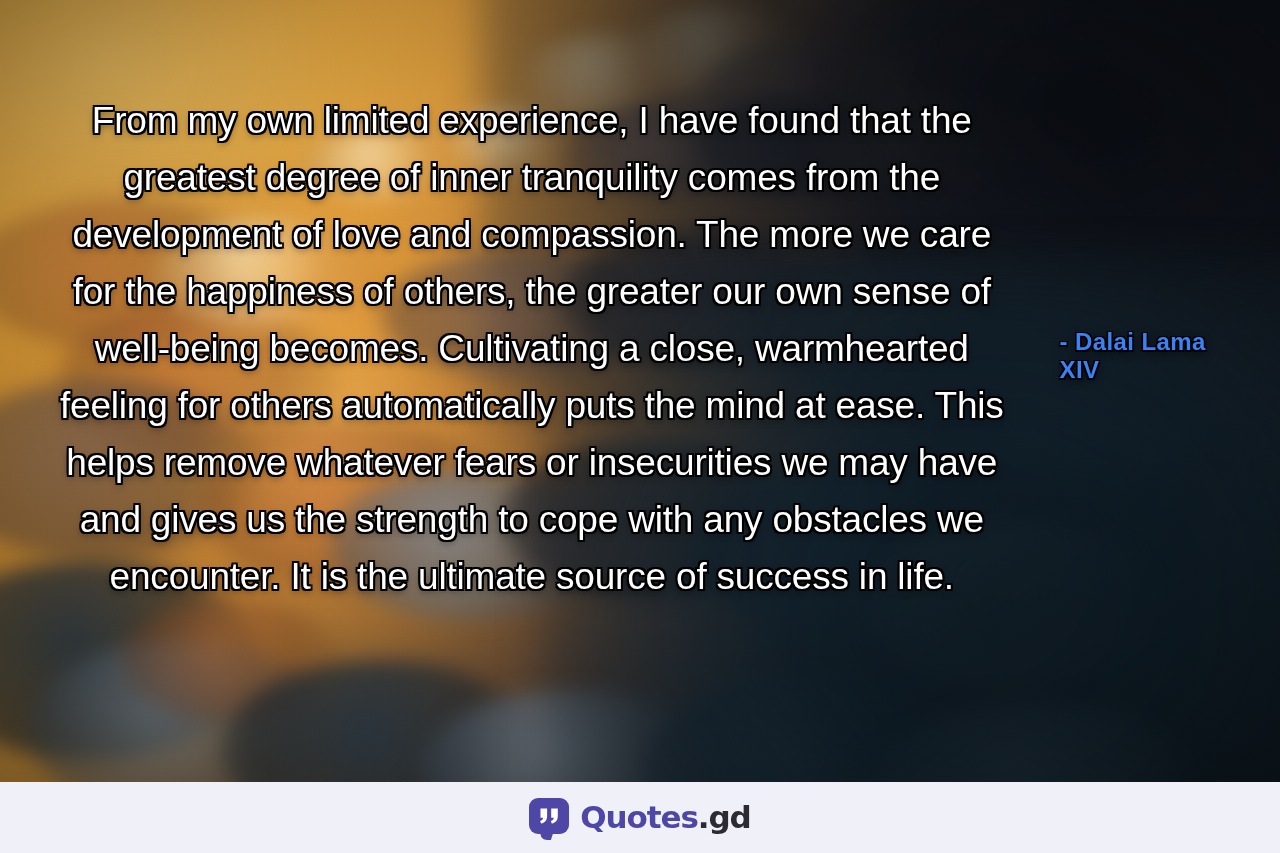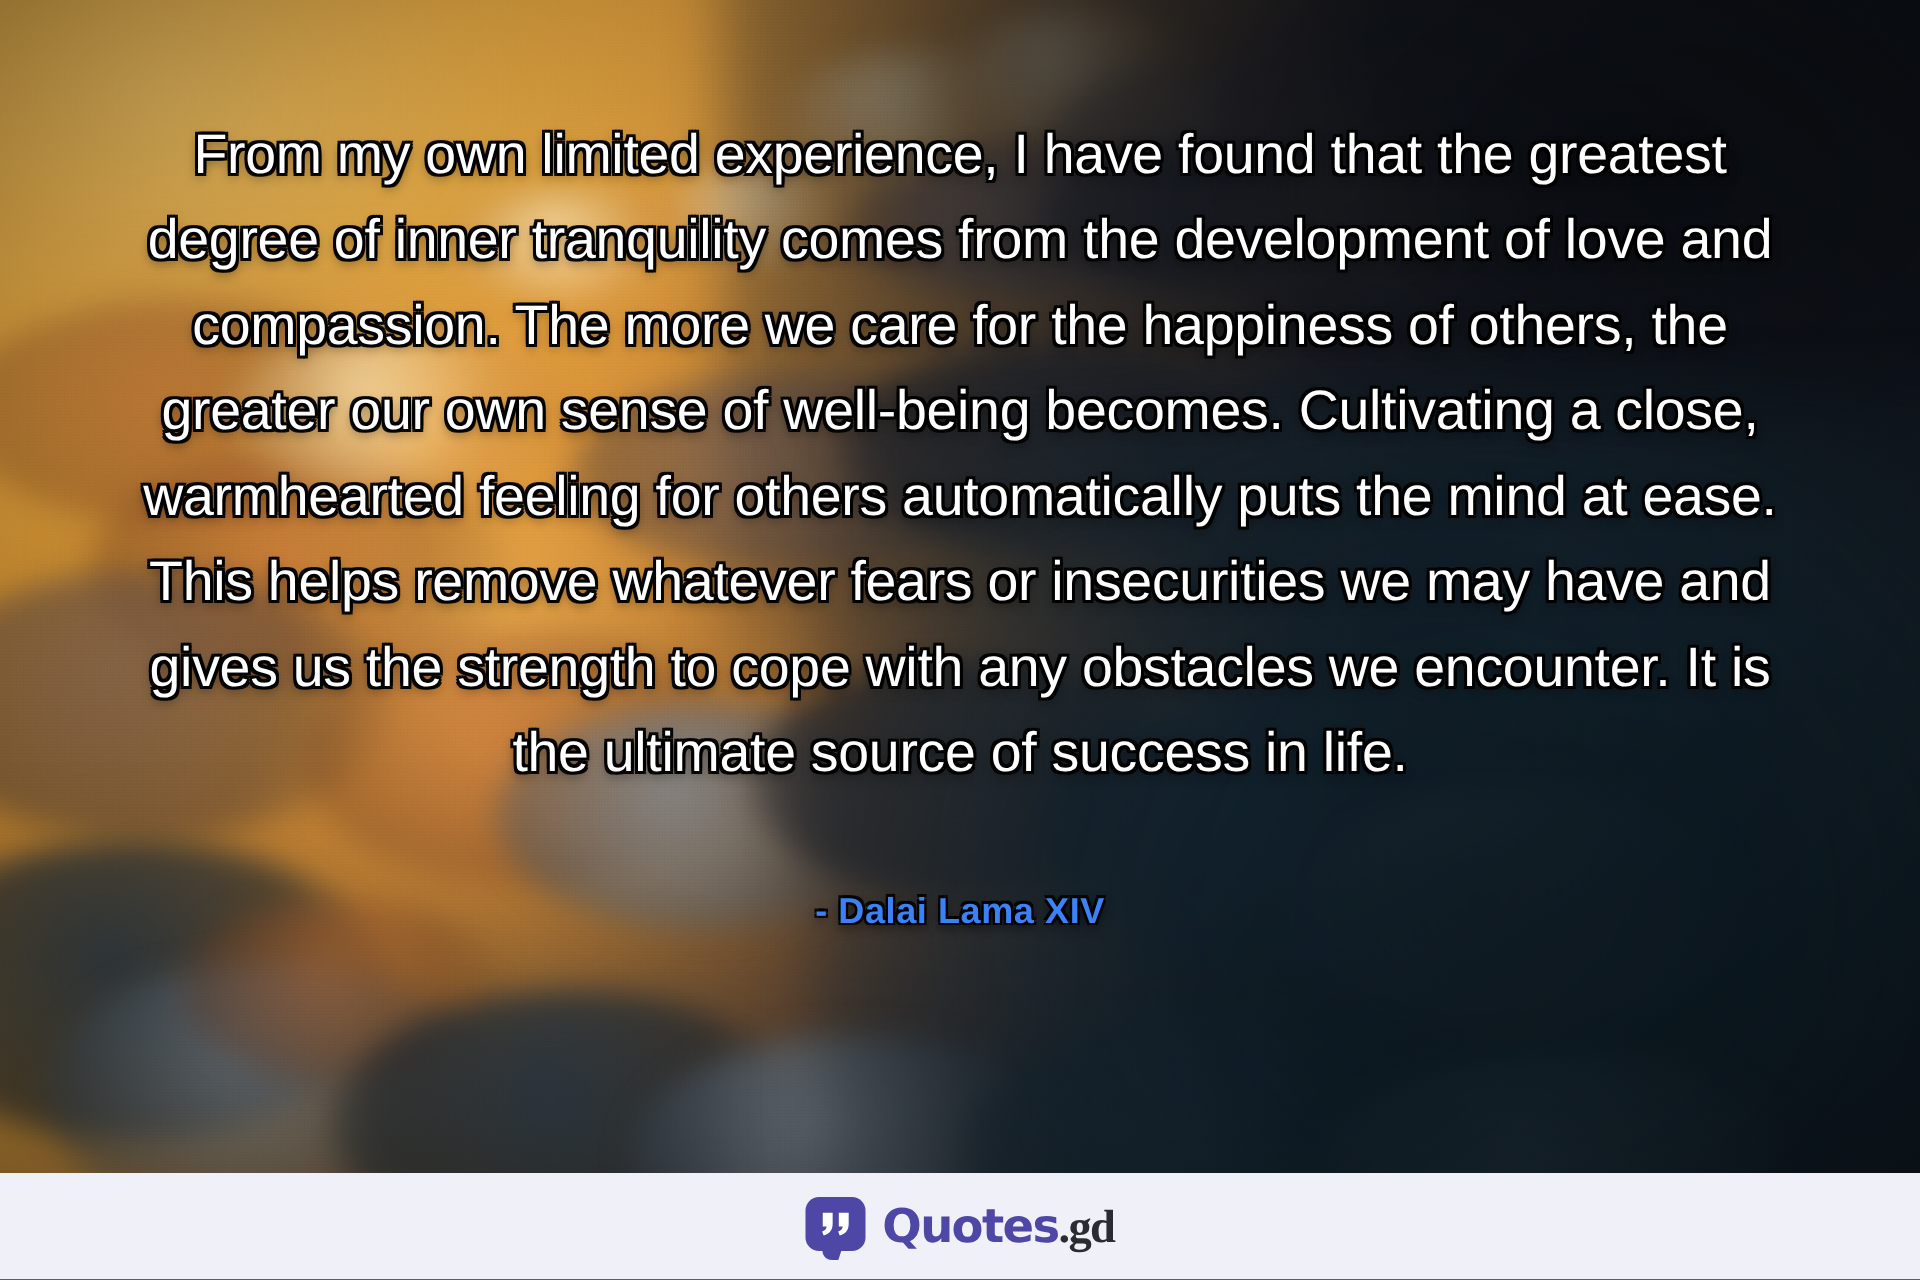--- a/index.html
+++ b/index.html
@@ -135,21 +135,20 @@
       rgba(0,0,0,0.42) 100%);
   }
 
   
   .quote-wrap {
     position:absolute;
     left:0; top:0;
     width:1280px;
     height:782px;
     display:flex;
-    flex-direction:column;
     align-items:center;
     justify-content:center;
     padding:0 52px 86px 52px;
     gap:48px;
   }
 
   .quote-text {
     width:1100px;
     text-align:center;
     color:#ffffff;
@@ -230,21 +229,21 @@
   }
 
   .brand-name {
     font-family:"DejaVu Sans", sans-serif;
     font-size:31px;
     font-weight:bold;
     letter-spacing:-1.1px;
     line-height:1;
   }
   .brand-name .n1 { color:#4f47a6; }
-  .brand-name .n2 { color:#2b2b31;font-family:Liberation Serif, serif; }
+  .brand-name .n2 { color:#2b2b31; }
 </style>
 </head>
 <body>
 
 <div class="page">
 
   <div class="photo">
     <div class="sky-base"></div>
     <div class="glow-warm"></div>
     <div class="glow-shaft"></div>

